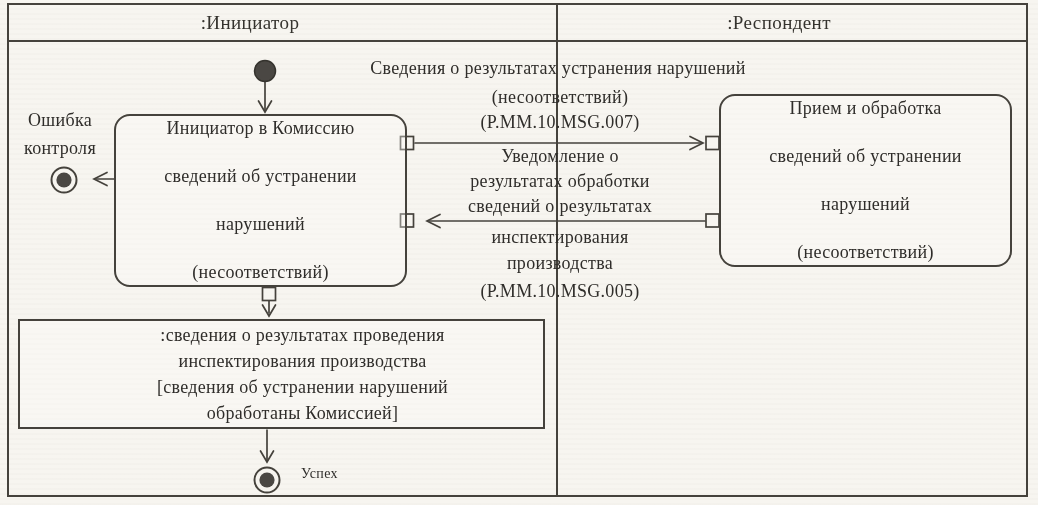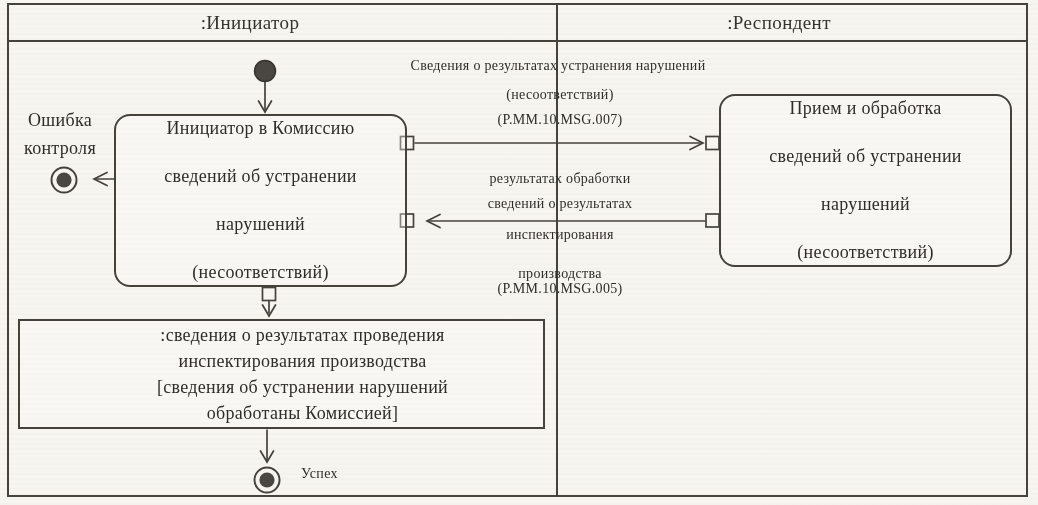--- a/index.html
+++ b/index.html
@@ -58,30 +58,30 @@
     box-sizing:border-box;
     display:flex;flex-direction:column;justify-content:center;
     text-align:center;
     font-size:18px;line-height:26px;letter-spacing:0.3px;
     background:rgba(252,251,248,0.35);
     padding-left:42px;
   }
 
   .msg-line{
     text-align:center;white-space:nowrap;
-    font-size:14px;letter-spacing:0.3px;color:#2f2d2a;
+    font-size:18px;letter-spacing:0.3px;color:#2f2d2a;
   }
   .m1{left:310px;top:58px;width:496px;}
   .m2{left:330px;top:87px;width:460px;}
   .m3{left:330px;top:112px;width:460px;}
   .m4{left:330px;top:146px;width:460px;}
   .m5{left:330px;top:171px;width:460px;}
   .m6{left:330px;top:196px;width:460px;}
   .m7{left:330px;top:227px;width:460px;}
-  .m8{left:330px;top:253px;width:460px;margin-top:13px;}
+  .m8{left:330px;top:253px;width:460px;}
   .m9{left:330px;top:281px;width:460px;}
 
   .error-label{
     left:4px;top:106px;width:112px;
     text-align:center;font-size:18px;line-height:28px;letter-spacing:0.3px;
   }
   .success-label{
     left:301px;top:466px;width:120px;
     text-align:left;font-size:14px;letter-spacing:0.4px;
   }
@@ -170,20 +170,21 @@
     <div>:сведения о результатах проведения</div>
     <div>инспектирования производства</div>
     <div>[сведения об устранении нарушений</div>
     <div>обработаны Комиссией]</div>
   </div>
 
   <div class="abs msg-line m1">Сведения о результатах устранения нарушений</div>
   <div class="abs msg-line m2">(несоответствий)</div>
   <div class="abs msg-line m3">(P.MM.10.MSG.007)</div>
 
+  <div class="abs msg-line m4">Уведомление о</div>
   <div class="abs msg-line m5">результатах обработки</div>
   <div class="abs msg-line m6">сведений о результатах</div>
   <div class="abs msg-line m7">инспектирования</div>
   <div class="abs msg-line m8">производства</div>
   <div class="abs msg-line m9">(P.MM.10.MSG.005)</div>
 
   <div class="abs error-label">
     <div>Ошибка</div>
     <div>контроля</div>
   </div>

